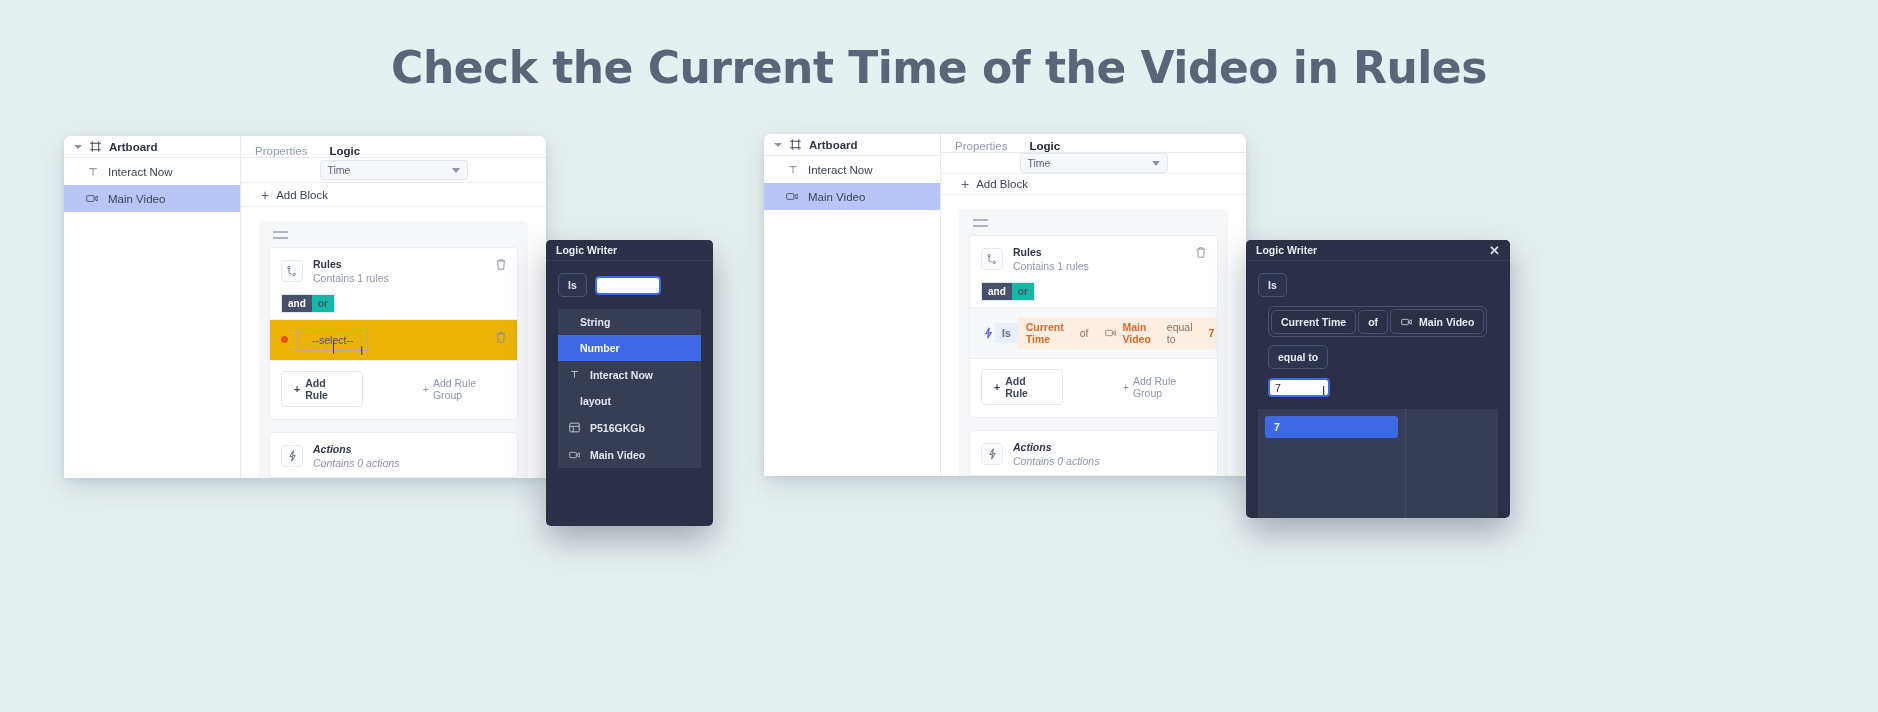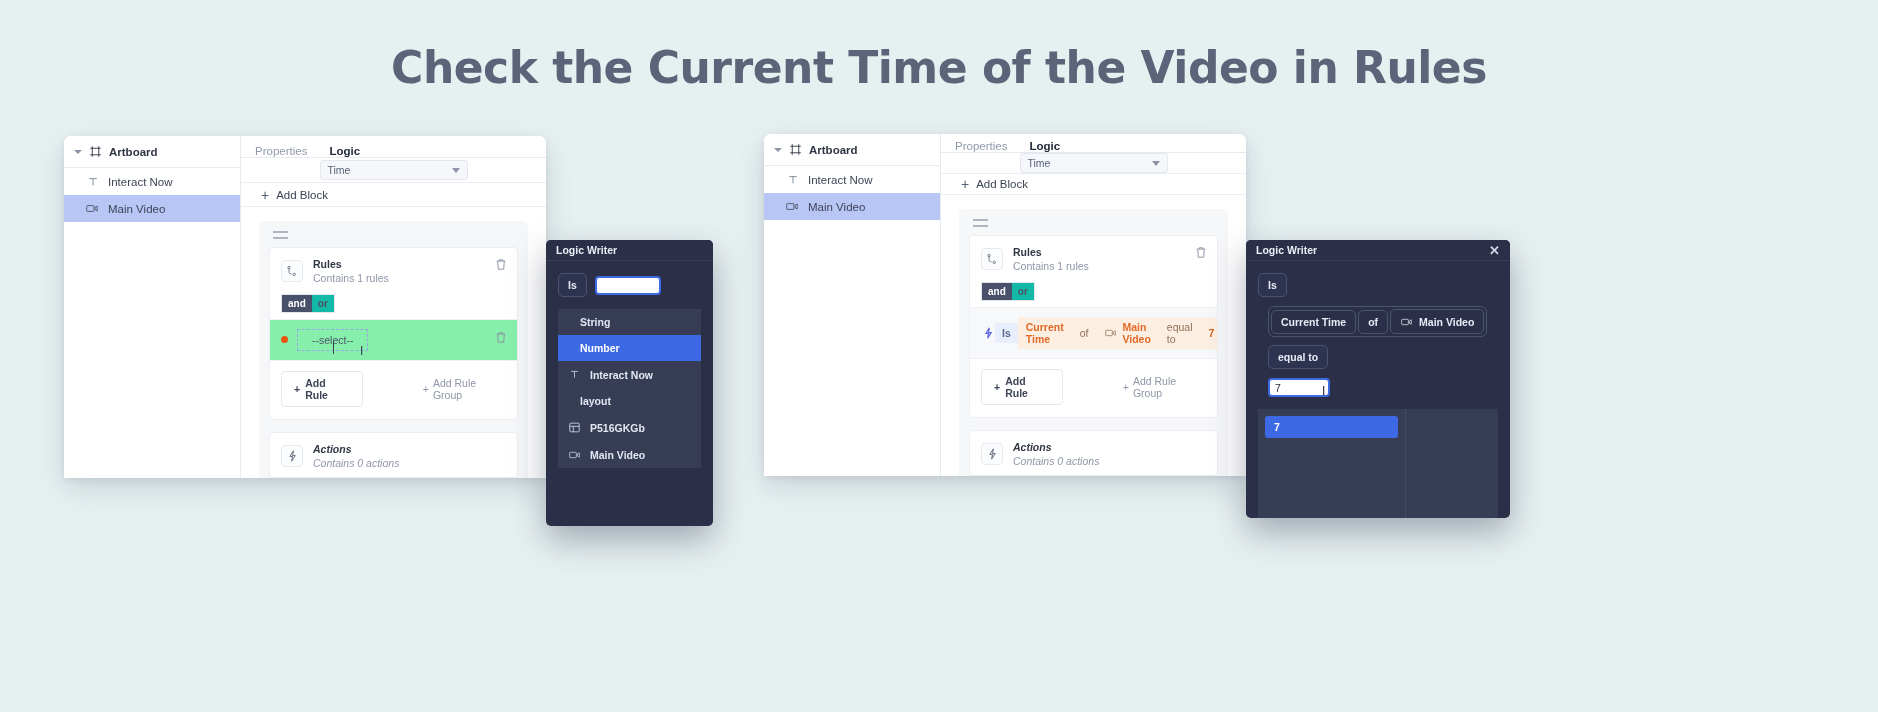--- a/index.html
+++ b/index.html
@@ -23,21 +23,21 @@
   .app-card {
     position: absolute;
     background: #ffffff;
     border-radius: 7px 7px 0 0;
     box-shadow: 0 10px 28px rgba(60,75,100,.18), 0 2px 6px rgba(60,75,100,.10);
     overflow: hidden;
     display: flex;
   }
   .sidebar { width: 177px; background: #fff; border-right: 1px solid #e8eaef; flex: 0 0 177px; }
   .sb-head {
-    height: 32px; display: flex; align-items: center; gap: 7px;
+    height: 22px; display: flex; align-items: center; gap: 7px;
     padding: 0 10px; border-bottom: 1px solid #e8eaef;
     font-size: 11.5px; font-weight: bold; color: #2f3545;
   }
   .caret { width: 0; height: 0; border-left: 4px solid transparent; border-right: 4px solid transparent;
            border-top: 4px solid #8d94a5; display: inline-block; }
   .sb-row {
     height: 27px; display: flex; align-items: center; gap: 9px;
     padding: 0 10px 0 22px; font-size: 11.5px; color: #3c4455;
   }
   .sb-row.sel { background: #b8c6f5; }
@@ -78,21 +78,21 @@
           display: flex; align-items: center; justify-content: center; flex: 0 0 22px; }
   .ptitle { font-size: 10.5px; font-weight: bold; color: #2f3545; line-height: 1.35; }
   .psub { font-size: 10.5px; color: #8e96a7; line-height: 1.35; }
   .trash { position: absolute; right: 10px; top: 9px; }
 
   .andor { display: inline-flex; border: 1px solid #e3e6ed; border-radius: 0; overflow: hidden; margin: 0 0 0 11px; }
   .andor span { font-size: 10px; font-weight: bold; padding: 3px 6px; }
   .andor .on { background: #48506a; color: #fff; }
   .andor .off { background: #14b8a6; color: #4a5365; }
 
-  .rulerow { display: flex; align-items: center; gap: 9px; padding: 9px 11px; background: #86efac;
+  .rulerow { display: flex; align-items: center; gap: 9px; padding: 9px 11px; background: #eab308;
              border-top: 1px solid #eff1f5; border-bottom: 1px solid #eff1f5; position: relative; margin-top: 6px; }
   .dot { width: 7px; height: 7px; border-radius: 50%; background: #e8530e; flex: 0 0 7px; }
   .selectbox { border: 1px dashed #98a8e0; padding: 4px 14px; font-size: 10.5px; color: #4b5365;
                background: transparent; position: relative; }
   .caret-txt { position: absolute; left: 50%; top: 55%; width: 1px; height: 13px; background: #3a4152; }
   .ibeam { position: absolute; left: 55%; top: 60%; font-size: 12px; color: #3a4152; }
 
   .footbtns { display: flex; align-items: center; padding: 10px 11px 12px 11px; gap: 60px; }
   .btn-outline { border: 1px solid #e4e7ee; border-radius: 4px; background: #fff; font-size: 10.5px;
                  font-weight: bold; color: #3c4455; padding: 5px 12px; display: flex; align-items: center; gap: 5px; }

